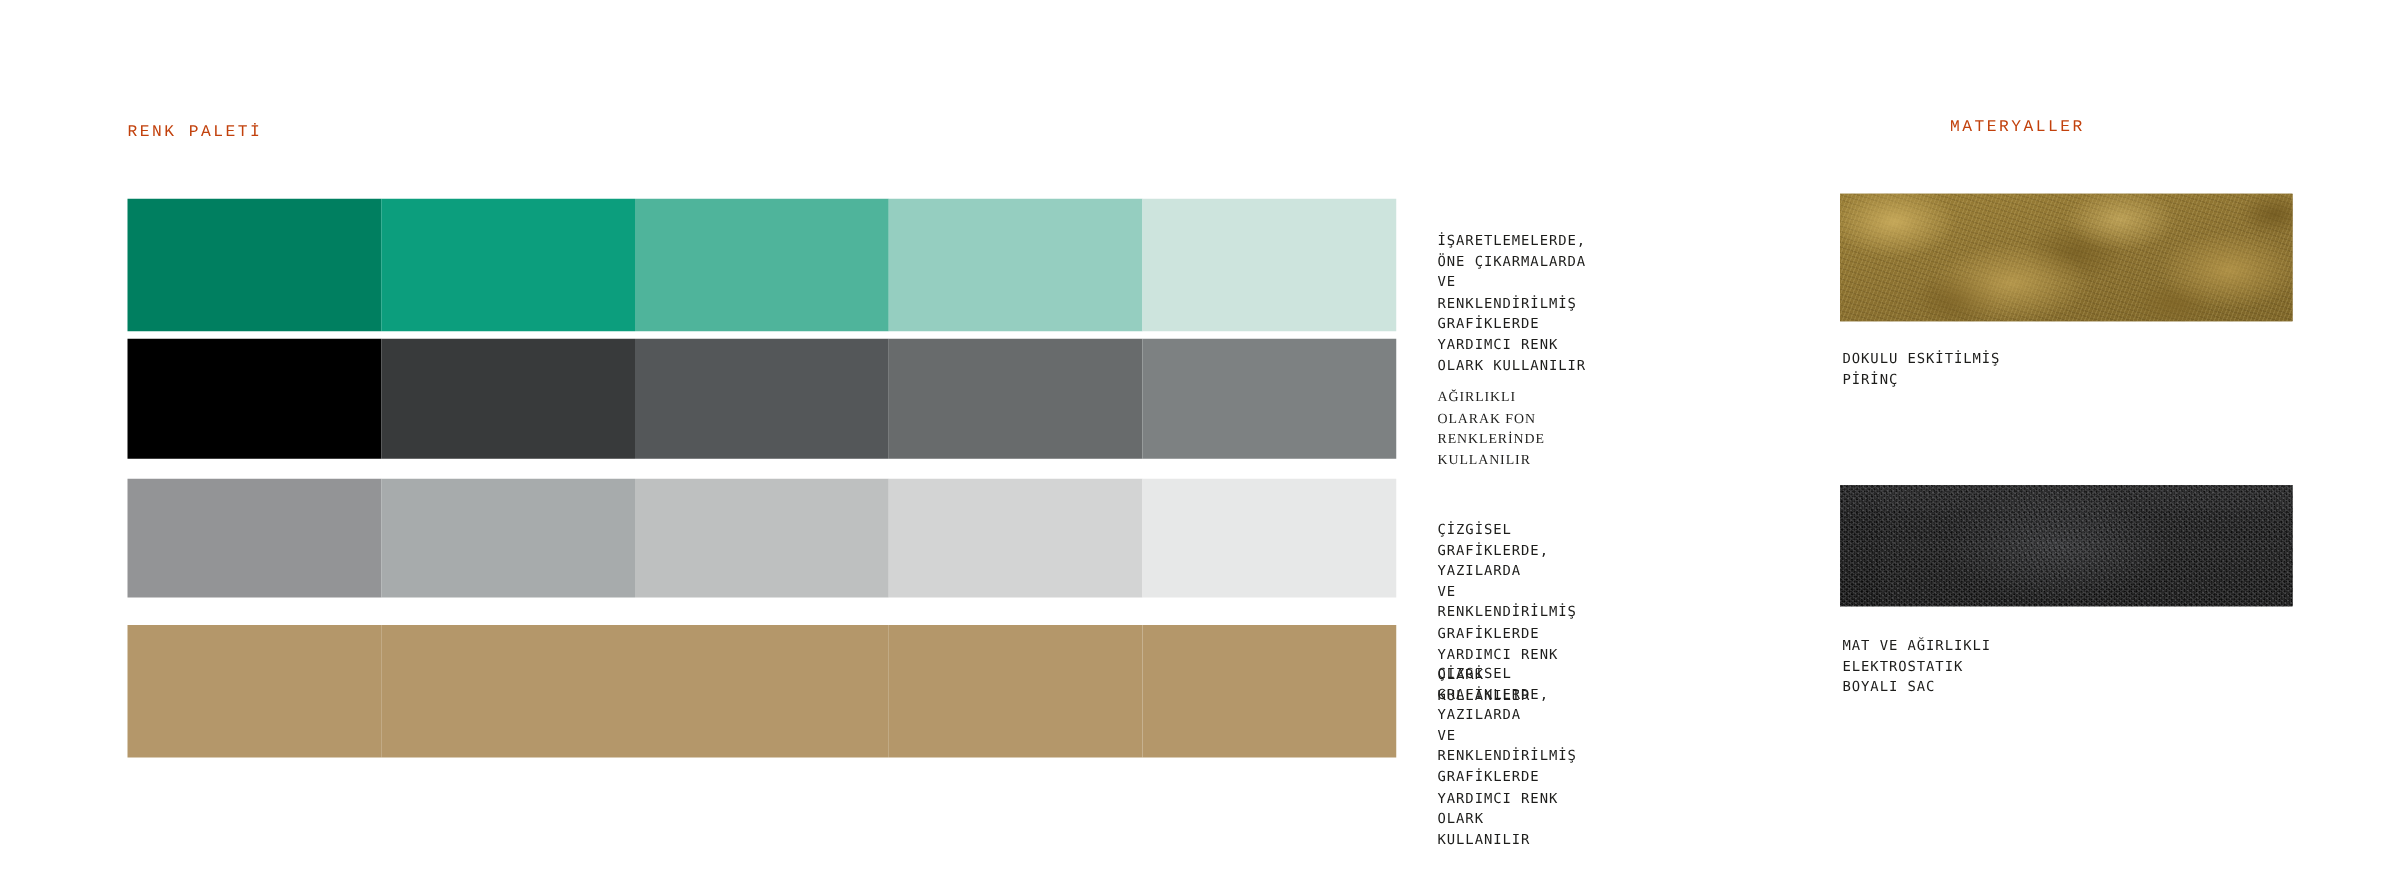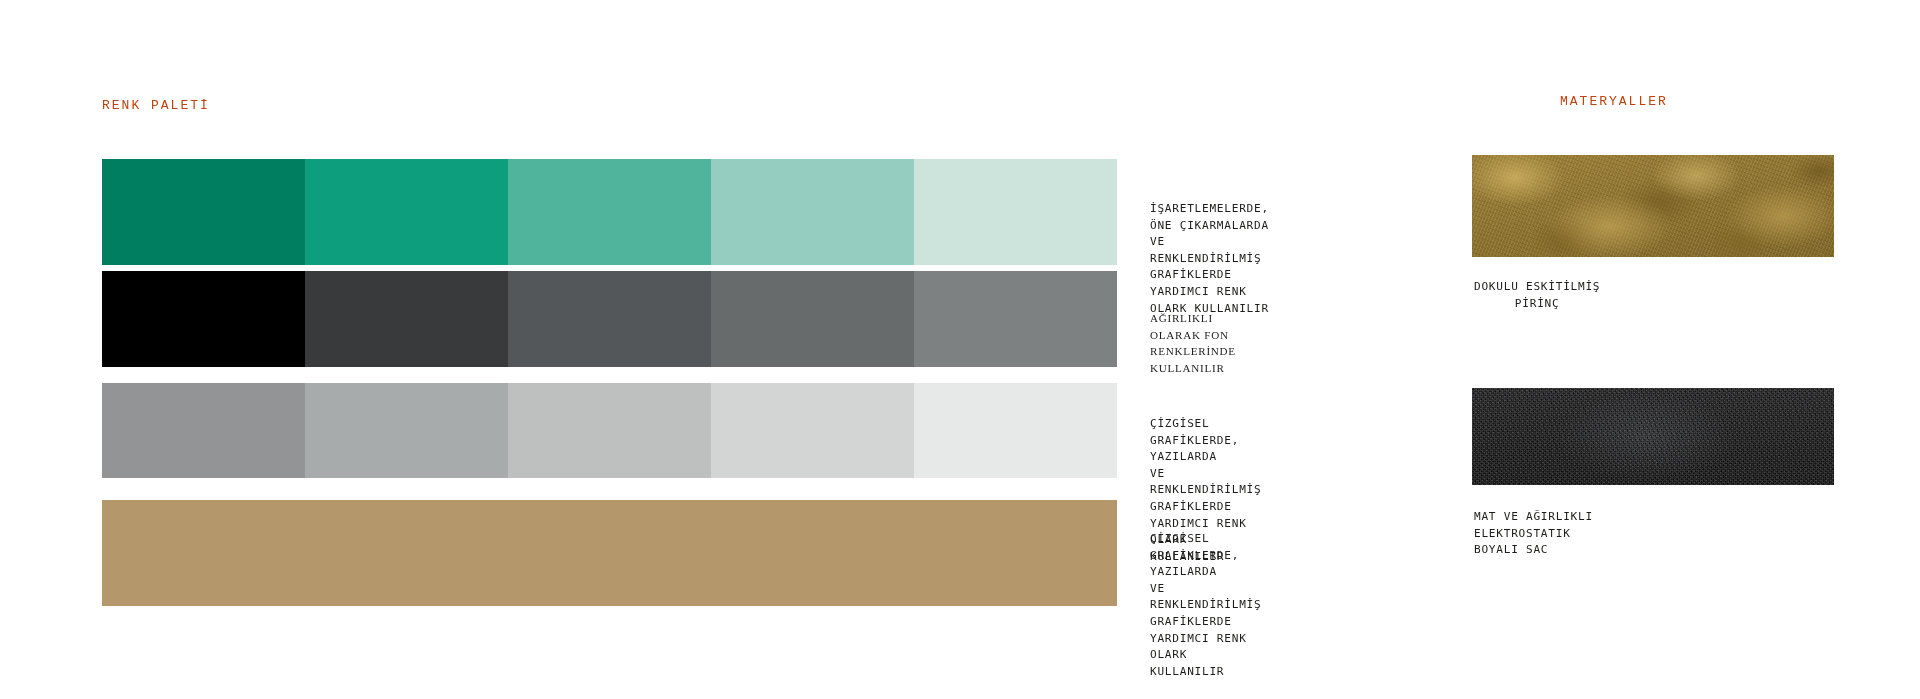--- a/index.html
+++ b/index.html
@@ -52,21 +52,21 @@
 
   .row-note {
     position: absolute;
     left: 1150px;
     font-size: 11.1px;
     line-height: 16.6px;
     letter-spacing: 0.75px;
     color: #1d1d1b;
     white-space: pre-line;
   }
-  .row-note.n1 { top: 185px; margin-top: 16px; }
+  .row-note.n1 { top: 185px; }
   .row-note.n2 { top: 310px; font-family: Liberation Serif, serif; }
   .row-note.n3 { top: 416px; }
   .row-note.n4 { top: 531px; }
 
   
   .material-swatch {
     position: absolute;
     left: 1472px;
     width: 362px;
     height: 102px;
@@ -106,21 +106,21 @@
 
   .material-label {
     position: absolute;
     left: 1474px;
     font-size: 11.1px;
     line-height: 16.6px;
     letter-spacing: 0.75px;
     color: #1d1d1b;
     white-space: pre-line;
   }
-  #material-label-0 { top: 279px; text-align: center; }
+  #material-label-0 { top: 279px; }
   #material-label-1 { top: 509px; }
 </style>
 </head>
 <body>
 
 <div class="section-title" id="palette-title">RENK PALETİ</div>
 
 <div class="palette-area">
 
   <div class="palette-row r1" id="palette-row-0">

